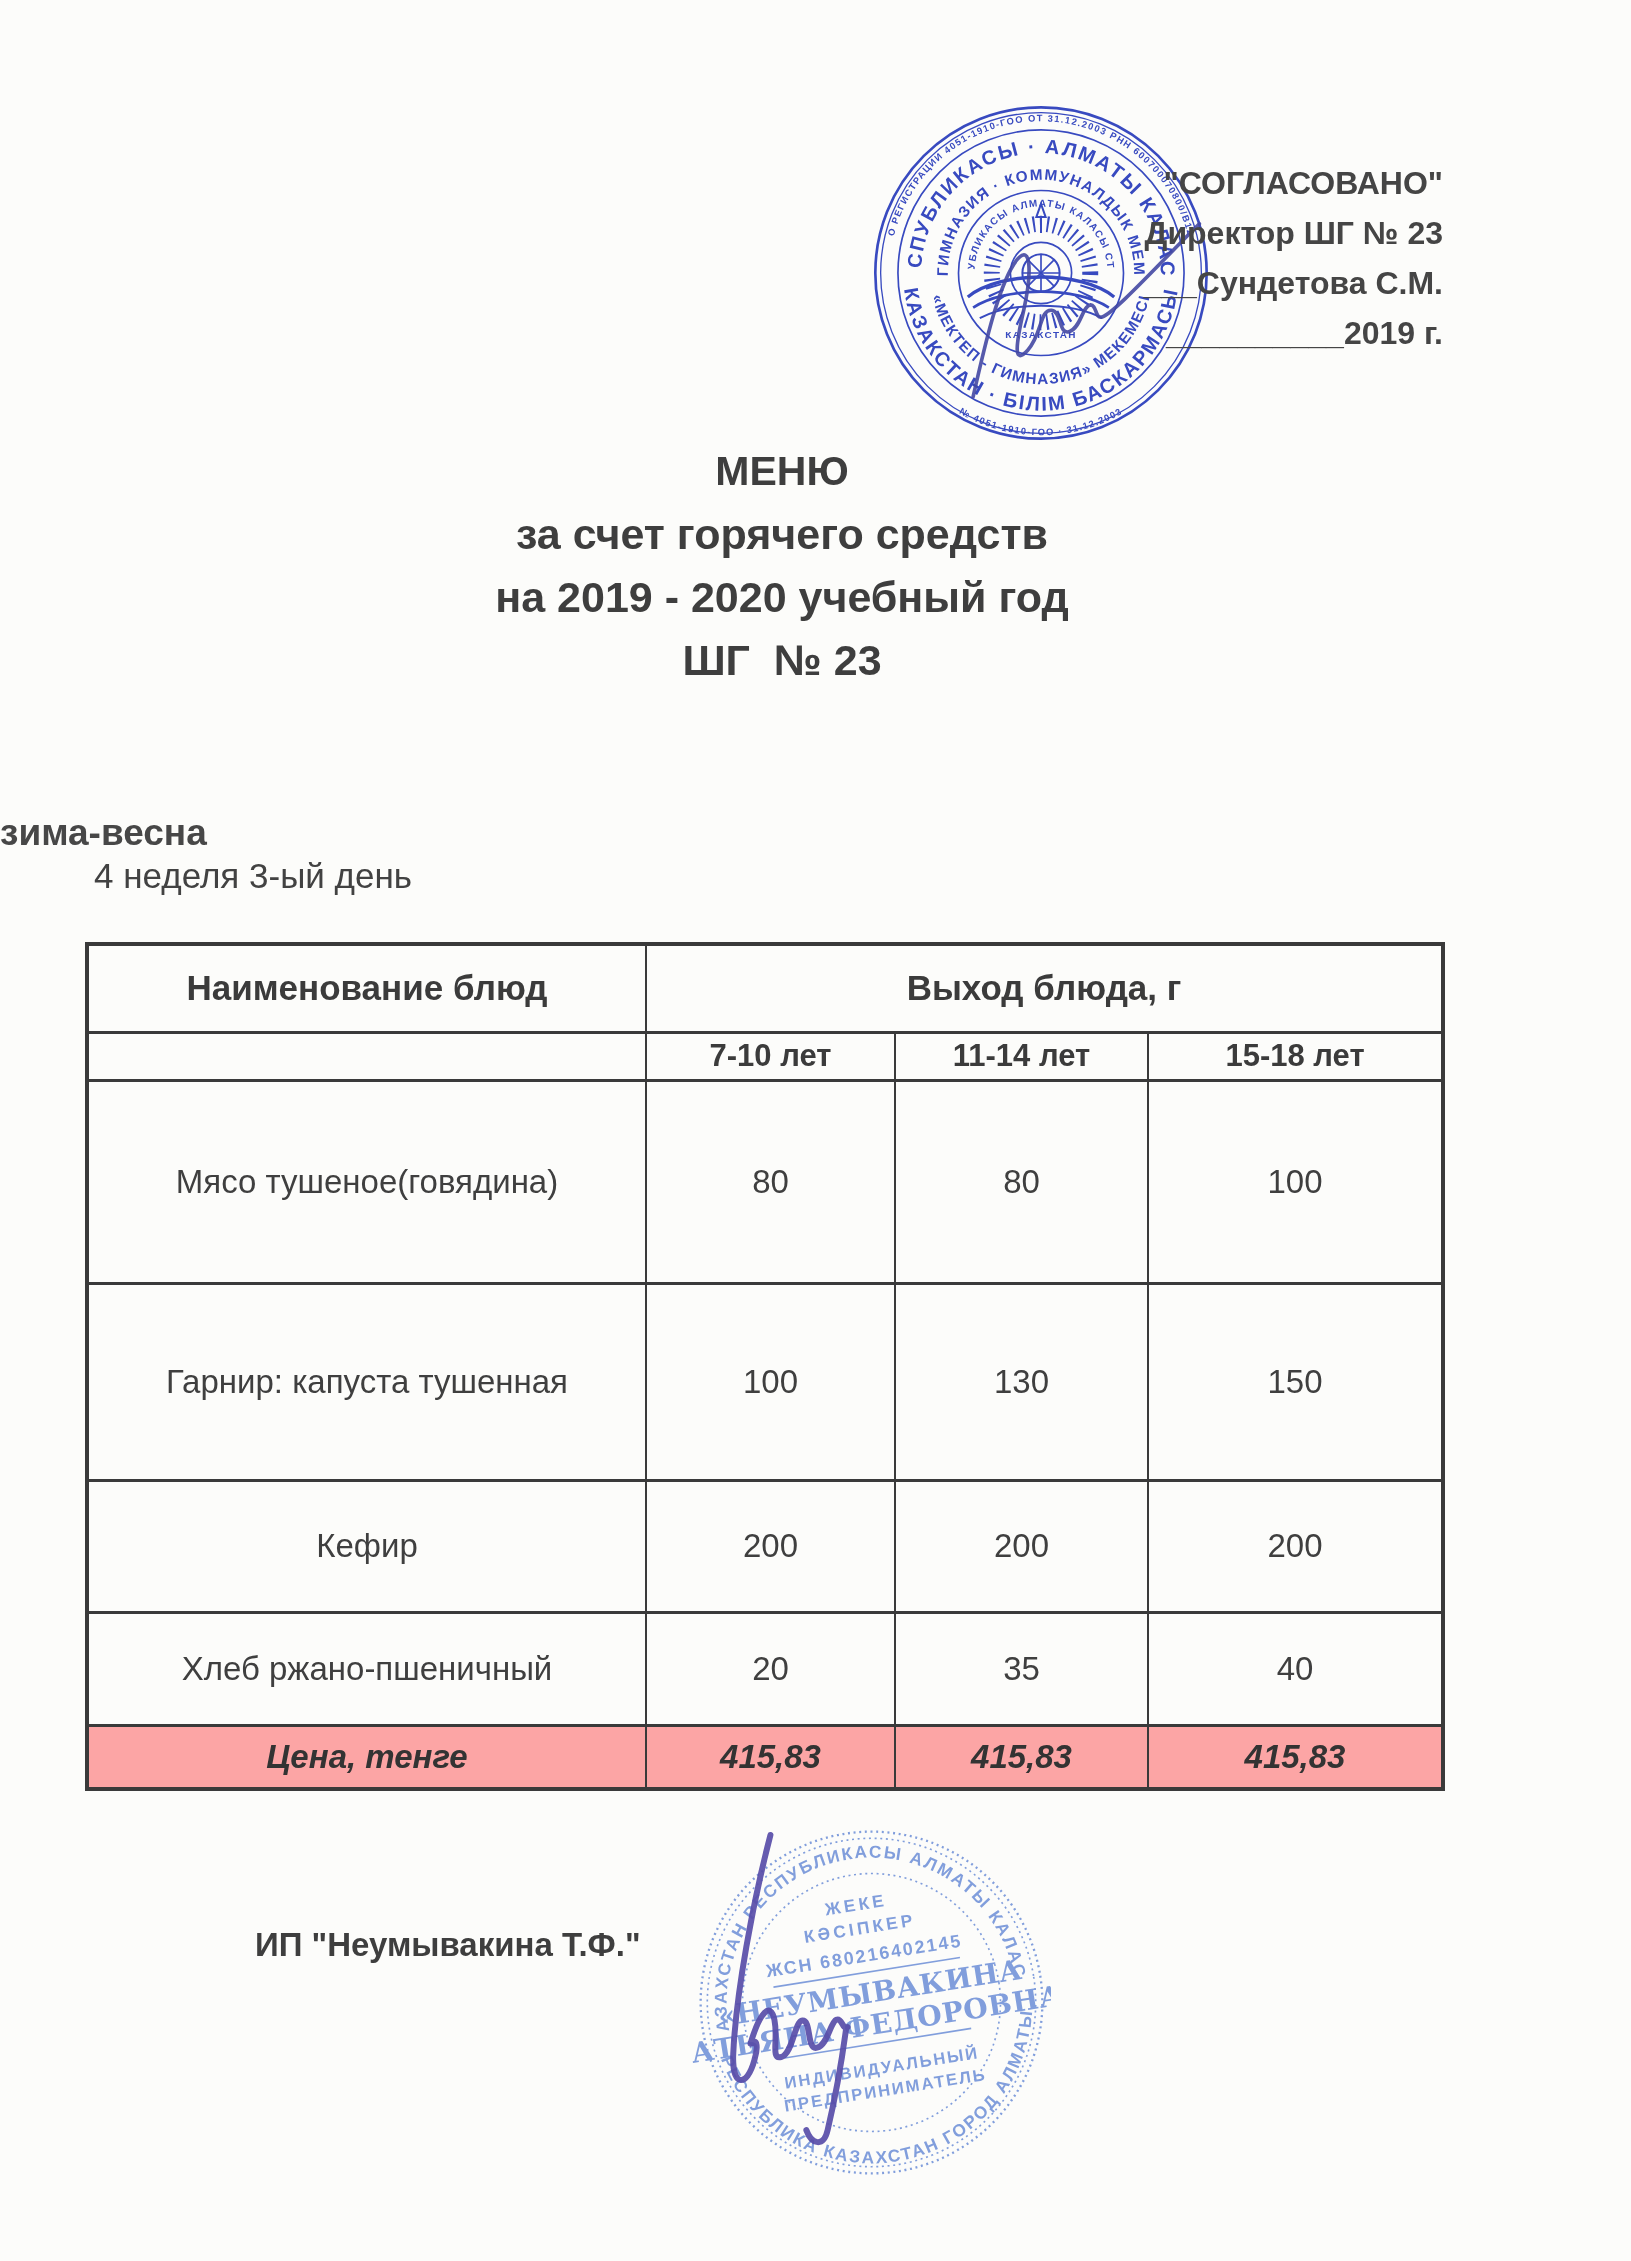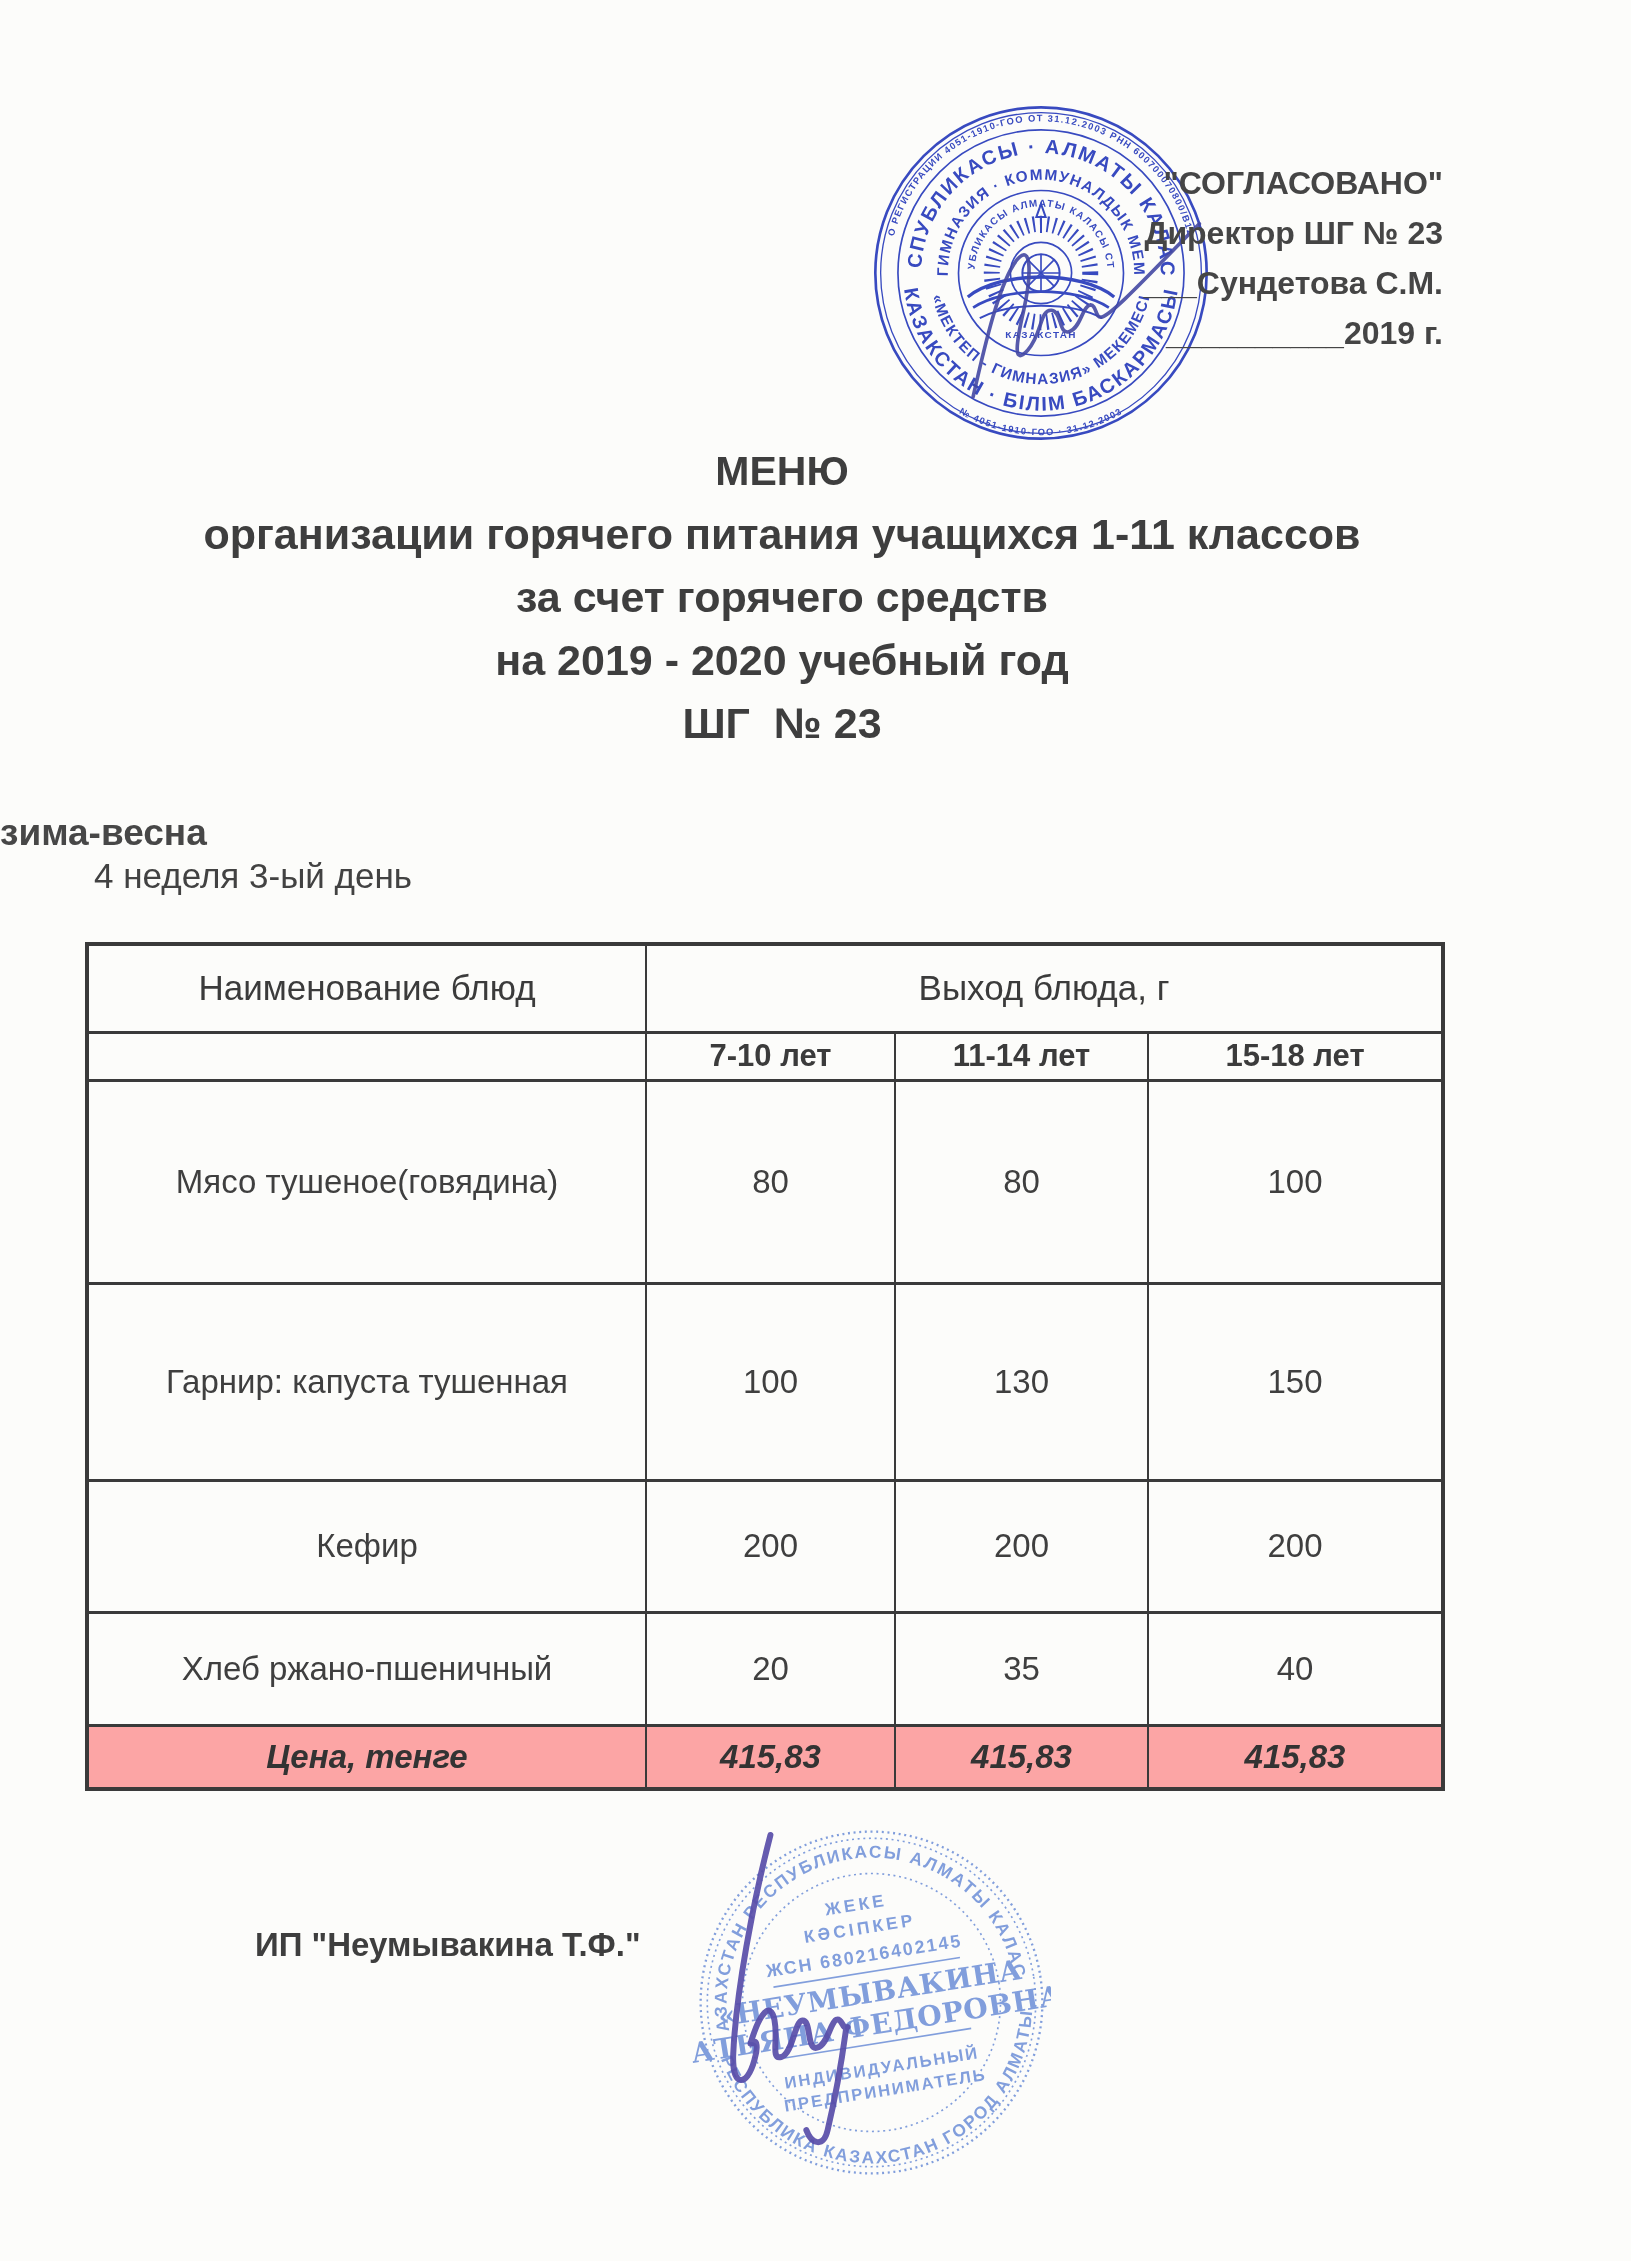--- a/index.html
+++ b/index.html
@@ -40,21 +40,21 @@
     position:absolute; left:85px; top:942px; width:1357px;
     border-collapse:collapse; table-layout:fixed;
     border:4px solid #3a3a3a;
   }
   table.menu td, table.menu th {
     border:2px solid #3a3a3a;
     border-top-width:3.3px; border-bottom-width:3.3px;
     text-align:center; vertical-align:middle;
     padding:0; overflow:hidden;
   }
-  th.h-dish, th.h-output { font-size:35px; font-weight:normal; color:#3b3b3b; }
+  th.h-dish, th.h-output { font-size:35px; font-weight:bold; color:#3b3b3b; }
   th.h-age { font-size:31px; font-weight:bold; color:#3b3b3b; }
   td.c-name, td.c-val { font-size:33px; font-weight:400; color:#3f3f3f; }
   tr.hrow1 { height:88px; }
   tr.hrow2 { height:48px; }
   tr.row-tall1 { height:203px; }
   tr.row-tall2 { height:197px; }
   tr.row-mid { height:132px; }
   tr.row-short { height:113px;margin-top:24px; }
   tr.price-row { height:64px; }
   tr.price-row td {
@@ -133,21 +133,20 @@
 
   <div class="approval">
     <div>"СОГЛАСОВАНО"</div>
     <div>Директор ШГ № 23</div>
     <div>___Сундетова С.М.</div>
     <div>__________2019 г.</div>
   </div>
 
   <div class="title-block">
     <div class="title-line first">МЕНЮ</div>
-    <div class="title-line">организации горячего питания учащихся 1-11 классов</div>
     <div class="title-line">за счет горячего средств</div>
     <div class="title-line">на 2019 - 2020 учебный год</div>
     <div class="title-line">ШГ &nbsp;№ 23</div>
   </div>
 
   <div class="season">зима-весна</div>
   <div class="week-day">4 неделя 3-ый день</div>
 
   <table class="menu">
     <colgroup>

